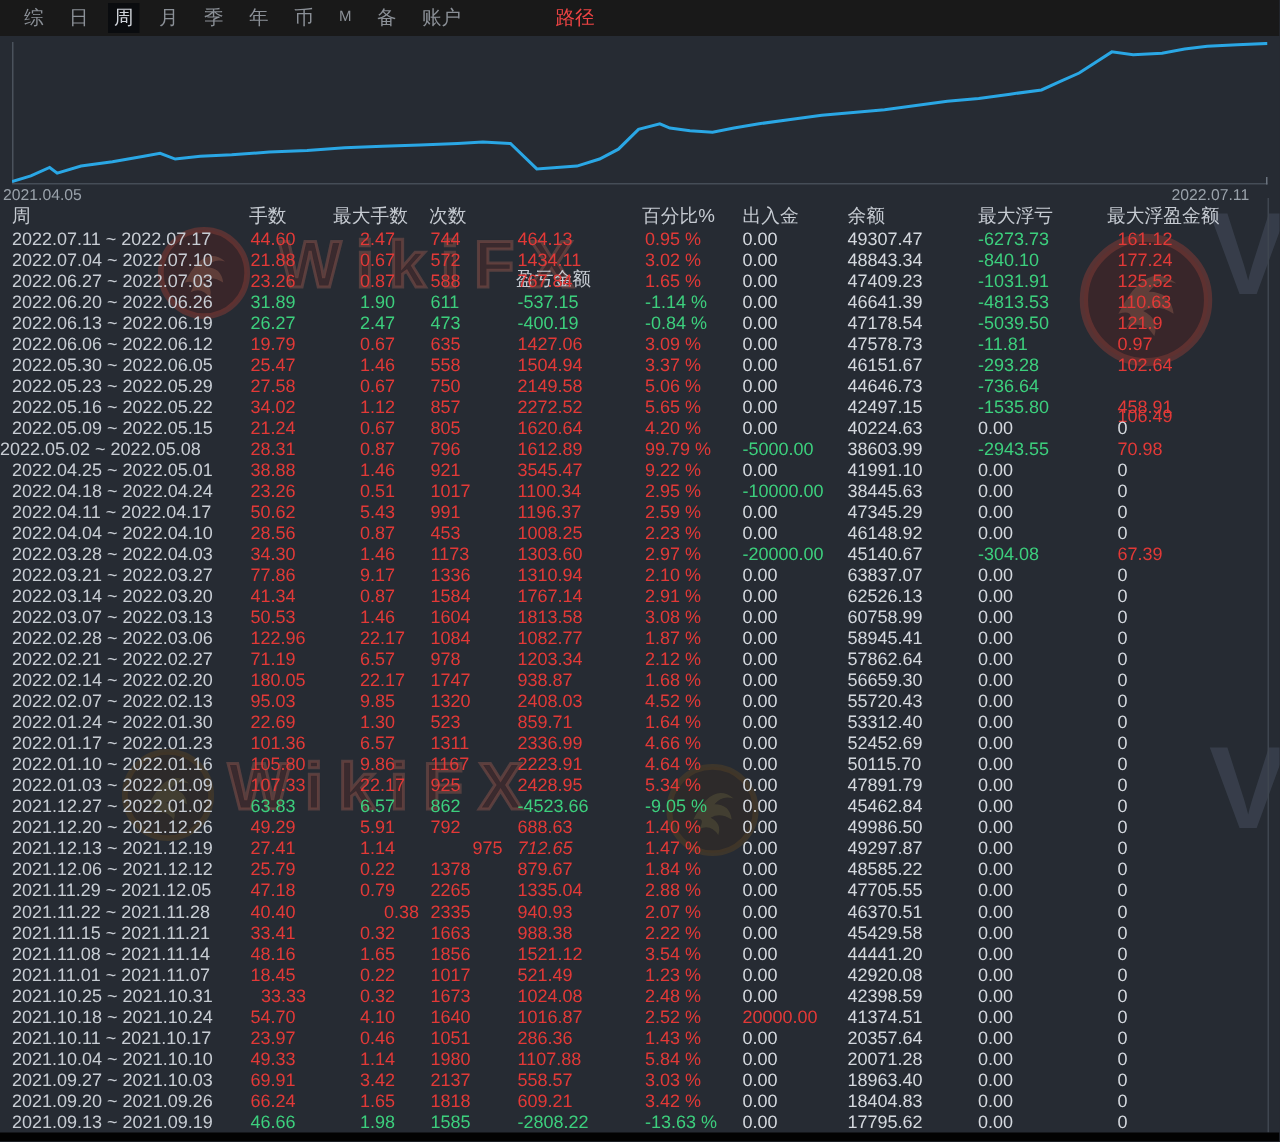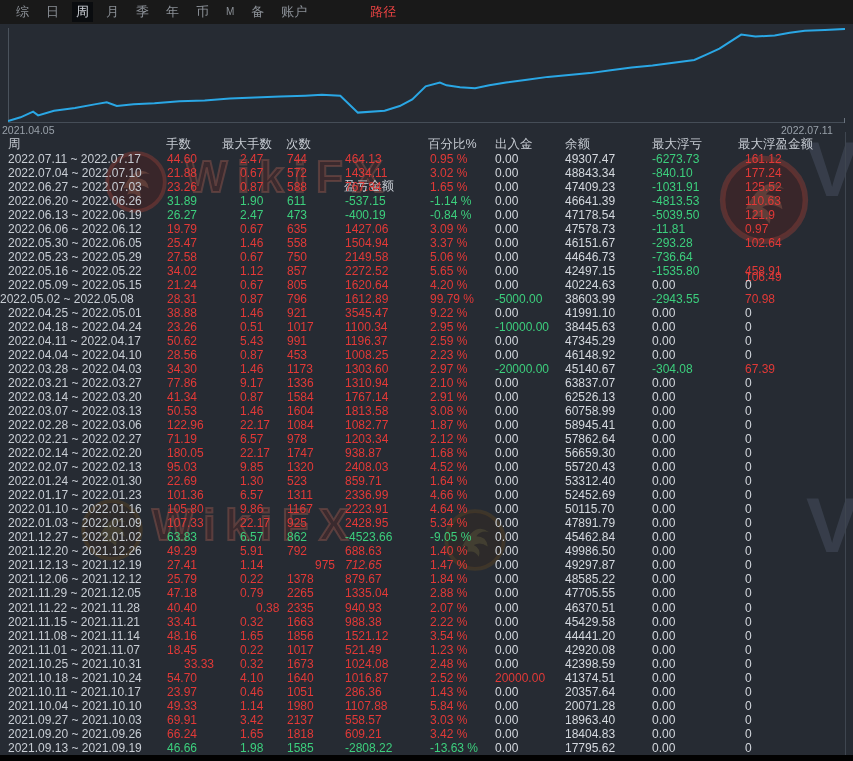--- a/index.html
+++ b/index.html
@@ -560,21 +560,21 @@
       <span class="cell c-red" style="left: 287px;">1017</span>
       <span class="cell c-red" style="left: 345px;">521.49</span>
       <span class="cell c-red" style="left: 430px;">1.23 %</span>
       <span class="cell c-white" style="left: 495px;">0.00</span>
       <span class="cell c-white" style="left: 565px;">42920.08</span>
       <span class="cell c-white" style="left: 652px;">0.00</span>
       <span class="cell c-white" style="left: 745px;">0</span>
     </div>
     <div class="trow">
       <span class="cell c-date" style="left: 8px;">2021.10.25 ~ 2021.10.31</span>
-      <span class="cell c-red" style="left: 184px;">33.33</span>
+      <span class="cell c-red" style="left: 174px;">33.33</span>
       <span class="cell c-red" style="left: 240px;">0.32</span>
       <span class="cell c-red" style="left: 287px;">1673</span>
       <span class="cell c-red" style="left: 345px;">1024.08</span>
       <span class="cell c-red" style="left: 430px;">2.48 %</span>
       <span class="cell c-white" style="left: 495px;">0.00</span>
       <span class="cell c-white" style="left: 565px;">42398.59</span>
       <span class="cell c-white" style="left: 652px;">0.00</span>
       <span class="cell c-white" style="left: 745px;">0</span>
     </div>
     <div class="trow">

